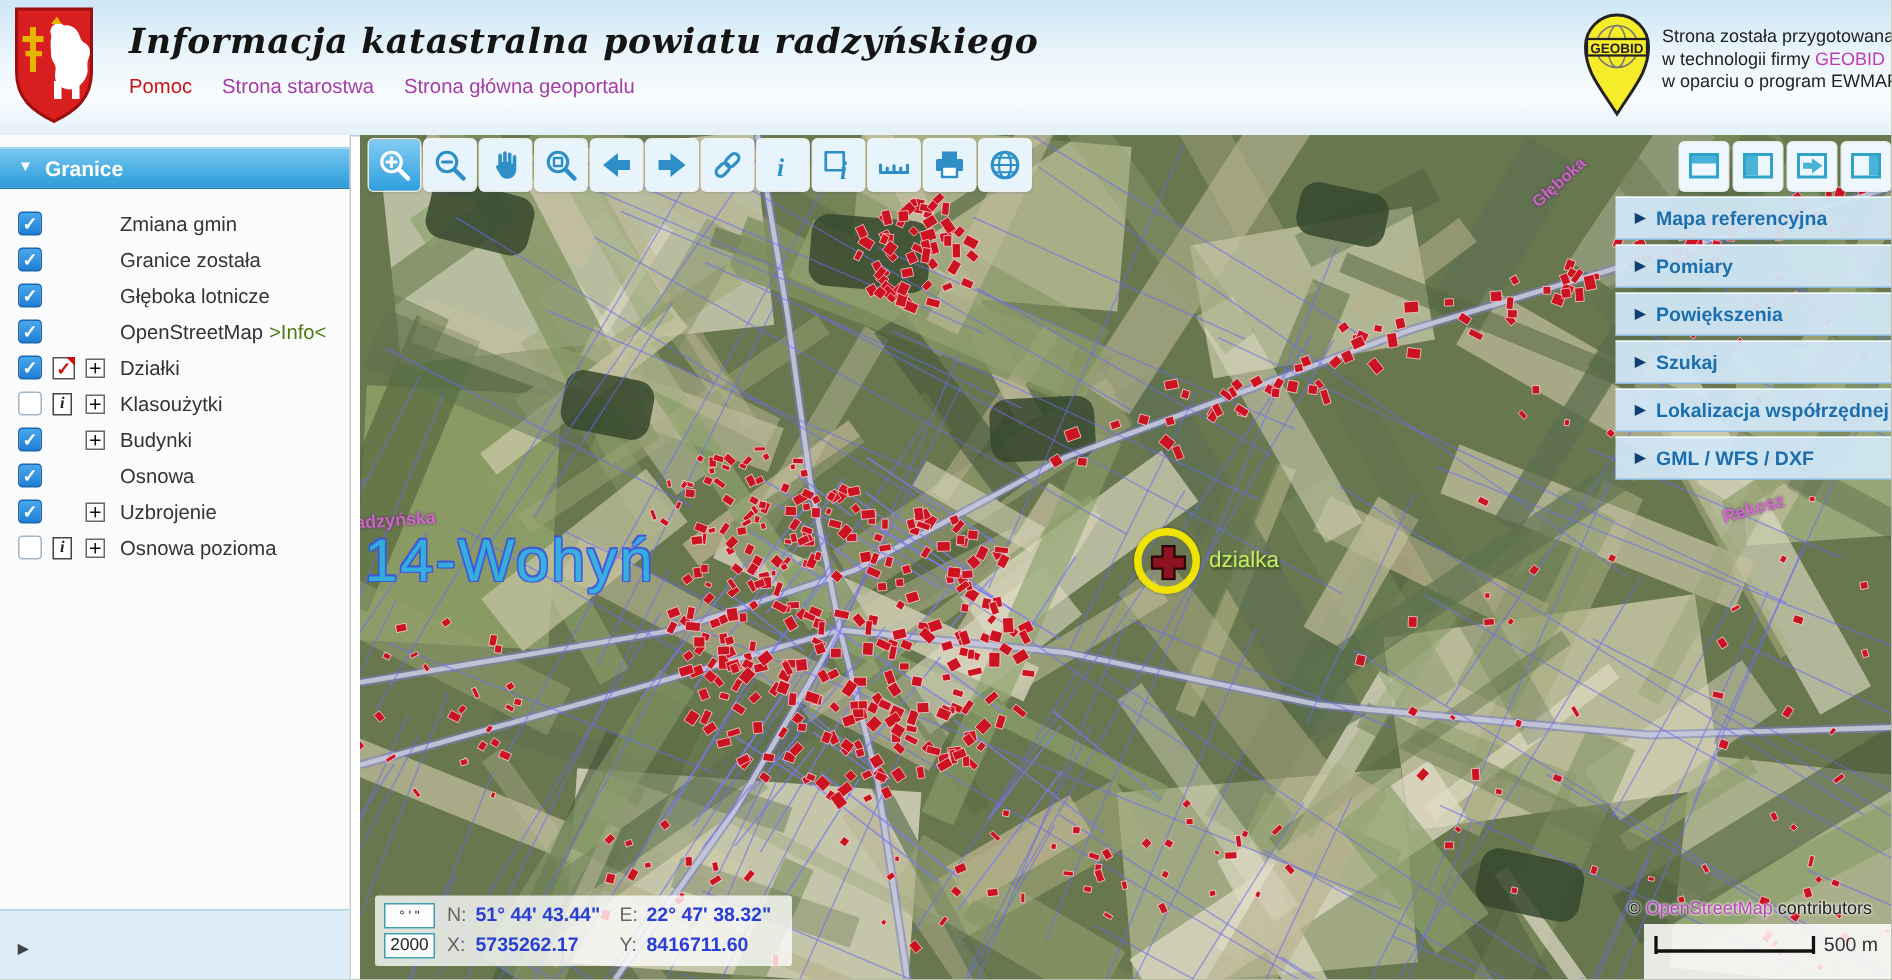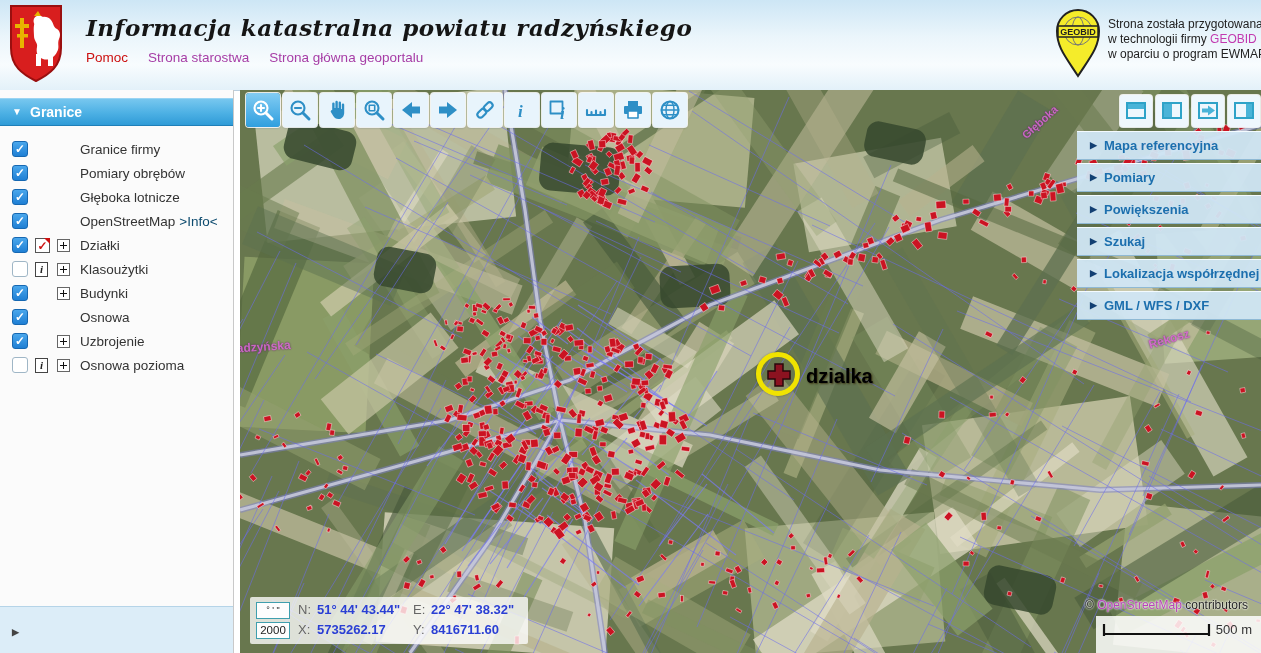--- a/index.html
+++ b/index.html
@@ -37,37 +37,37 @@
   .pslot{width:22px;flex:none;display:flex;align-items:center;}
   .lg{width:15px;height:15px;background:#fff;border:1px solid #555;position:relative;color:#cc1111;
       font-size:12px;font-weight:700;line-height:14px;text-align:center;box-sizing:border-box;}
   .lg::after{content:'';position:absolute;right:-1px;top:-1px;border-left:6px solid transparent;border-top:6px solid #cc1111;}
   .inf{width:13px;height:15px;background:#fff;border:1px solid #444;font:italic 700 11px "Liberation Serif",serif;
        color:#222;text-align:center;line-height:13px;box-sizing:border-box;}
   .plus{width:13px;height:13px;background:#fff;border:1px solid #666;position:relative;box-sizing:border-box;}
   .plus::before{content:'';position:absolute;left:2px;right:2px;top:5px;height:1px;background:#111;}
   .plus::after{content:'';position:absolute;top:2px;bottom:2px;left:5px;width:1px;background:#111;}
   .llabel{margin-left:1px;}
-  .suffix{color:#0c4a6e;margin-left:4px;cursor:pointer;}
+  .suffix{color:#4d7c0f;margin-left:4px;cursor:pointer;}
   #sb-bottom{position:absolute;left:0;right:0;bottom:0;height:40px;background:#dcedf8;border-top:1px solid #b5d4e8;
              color:#1a6fb0;font-weight:700;font-size:13px;padding:6px 8px 0 26px;line-height:16px;cursor:pointer;}
   #sb-bottom .ar{position:absolute;left:12px;top:17px;color:#444;font-size:9px;}
 
   
   #map{position:absolute;left:240px;top:90px;width:1021px;height:563px;overflow:hidden;background:#6a794f;}
   #mapsvg{position:absolute;left:0;top:0;}
   .maplabel{position:absolute;white-space:nowrap;color:#2fb0e6;font-size:34px;letter-spacing:1.5px;opacity:.93;
             text-shadow:-1px -1px 0 #3c55e0,1px -1px 0 #3c55e0,-1px 1px 0 #3c55e0,1px 1px 0 #3c55e0;}
   #lbl-wohyn{font-size:40px;}
   .streetlabel{position:absolute;color:#d565d0;font-size:12px;font-weight:700;white-space:nowrap;opacity:.9;
                text-shadow:0 0 2px #50205a;}
   #marker-ring{position:absolute;left:516px;top:262px;width:34px;height:34px;border:5px solid #f0e300;border-radius:50%;
                box-shadow:0 0 2px rgba(0,0,0,.4);}
   #marker-cross{position:absolute;left:527px;top:273px;}
-  #marker-label{position:absolute;left:566px;top:275px;color:#000000;font-weight:700;font-size:20px;
+  #marker-label{position:absolute;left:566px;top:275px;color:#bef264;font-weight:400;font-size:15px;
                 text-shadow:1px 1px 2px rgba(50,35,0,.75);}
 
   #coordpanel{position:absolute;left:10px;top:507px;width:278px;height:47px;background:rgba(255,255,255,.78);
               border-radius:2px;font-size:13px;}
   .cbtn{position:absolute;left:6px;width:34px;height:17px;background:#fdfdfd;border:1px solid #3f9fae;
         color:#222;text-align:center;box-sizing:border-box;cursor:pointer;}
   #btn-dms{top:5px;font-size:9px;line-height:14px;}
   #btn-epsg{top:25px;font-size:11.5px;line-height:14px;}
   .clab{position:absolute;color:#666;}
   .cval{position:absolute;color:#2a3fd4;font-weight:700;}
@@ -146,27 +146,27 @@
   <div id="sidebar">
     <div id="wbar">
       <span class="arr">▼</span>
       <span>Granice</span>
     </div>
     <div id="layers">
         <div class="lrow">
           <span class="cb on">✓</span>
           <span class="islot"></span>
           <span class="pslot"></span>
-          <span class="llabel">Granice firmy</span>
+          <span class="llabel">Zmiana gmin</span>
         </div>
         <div class="lrow">
           <span class="cb on">✓</span>
           <span class="islot"></span>
           <span class="pslot"></span>
-          <span class="llabel">Pomiary obrębów</span>
+          <span class="llabel">Granice została</span>
         </div>
         <div class="lrow">
           <span class="cb on">✓</span>
           <span class="islot"></span>
           <span class="pslot"></span>
           <span class="llabel">Głęboka lotnicze</span>
         </div>
         <div class="lrow">
           <span class="cb on">✓</span>
           <span class="islot"></span>
@@ -1151,20 +1151,21 @@
         <rect x="581.9" y="167.4" width="7.0" height="4.0" fill="#cb1322" stroke="rgba(255,230,230,0.75)" stroke-width="0.6" transform="rotate(61 581.9 167.4)"></rect>
         <rect x="907.7" y="54.8" width="9.6" height="4.0" fill="#cb1322" stroke="rgba(255,230,230,0.75)" stroke-width="0.6" transform="rotate(145 907.7 54.8)"></rect>
         <rect x="468.9" y="218.4" width="6.8" height="7.1" fill="#cb1322" stroke="rgba(255,230,230,0.75)" stroke-width="0.6" transform="rotate(147 468.9 218.4)"></rect>
         <rect x="918.1" y="52.6" width="8.3" height="4.5" fill="#cb1322" stroke="rgba(255,230,230,0.75)" stroke-width="0.6" transform="rotate(43 918.1 52.6)"></rect>
         <rect x="625.8" y="164.6" width="7.6" height="6.9" fill="#cb1322" stroke="rgba(255,230,230,0.75)" stroke-width="0.6" transform="rotate(101 625.8 164.6)"></rect>
         <rect x="572.0" y="178.5" width="8.2" height="4.9" fill="#cb1322" stroke="rgba(255,230,230,0.75)" stroke-width="0.6" transform="rotate(63 572.0 178.5)"></rect>
         <rect x="478.7" y="214.8" width="6.3" height="5.5" fill="#cb1322" stroke="rgba(255,230,230,0.75)" stroke-width="0.6" transform="rotate(7 478.7 214.8)"></rect>
         <rect x="548.7" y="169.4" width="5.1" height="5.7" fill="#cb1322" stroke="rgba(255,230,230,0.75)" stroke-width="0.6" transform="rotate(18 548.7 169.4)"></rect>
       </svg>
 
+    <div class="maplabel" id="lbl-wohyn" style="left:3px;top:262px;">14-Wohyń</div>
 
     <div class="streetlabel" style="left:-12px;top:250px;transform:rotate(-4deg);">Radzyńska</div>
     <div class="streetlabel" style="left:908px;top:242px;transform:rotate(-16deg);">Rekosz</div>
     <div class="streetlabel" style="left:778px;top:26px;transform:rotate(-42deg);font-size:11px;">Głęboka</div>
 
     <div id="marker-ring"></div>
     <svg id="marker-cross" width="24" height="24" viewBox="0 0 24 24">
       <path d="M8 1h8v7h7v8h-7v7H8v-7H1V8h7z" fill="#8c1220" stroke="#2a070b" stroke-width="1.5"></path>
     </svg>
     <div id="marker-label">dzialka</div>

